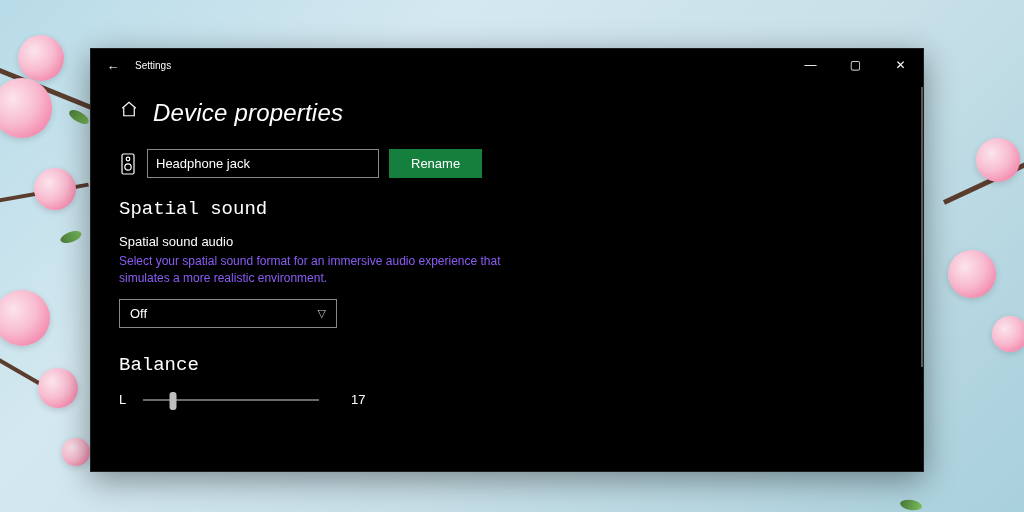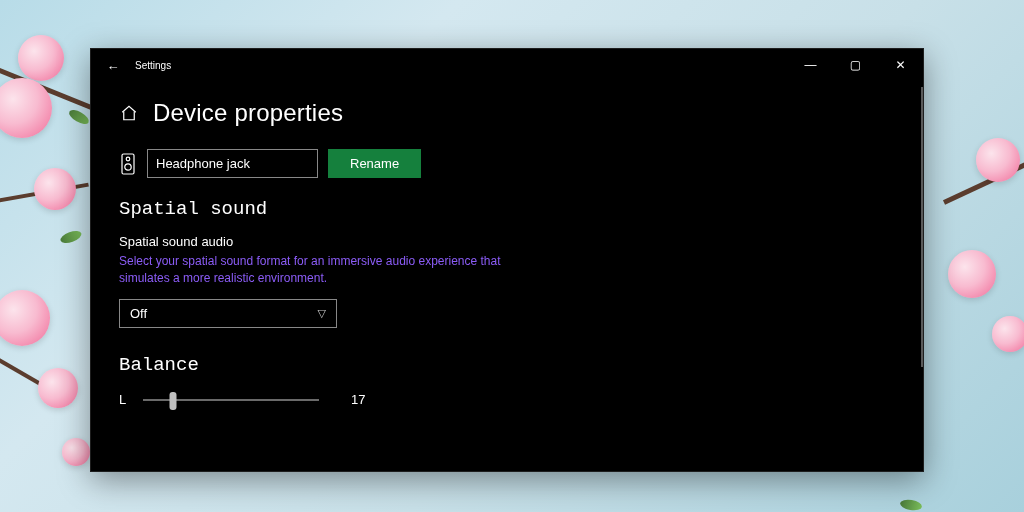--- a/index.html
+++ b/index.html
@@ -68,29 +68,29 @@
   cursor: pointer; color: #fff; font-size: 12px;
 }
 
 .content {
   flex: 1; position: relative; padding: 18px 28px 0 28px; overflow: hidden;
 }
 .scrollbar {
   position: absolute; right: 0; top: 6px; width: 2px; height: 280px;
   background: #5a5a5a;
 }
-.page-header { display: flex; align-items: center; gap: 14px; margin-bottom: 22px; }
+.page-header { display: flex; gap: 14px; margin-bottom: 22px; font-style: italic; }
 .home-icon { display: flex; align-items: center; justify-content: center; width: 20px; height: 20px; cursor: pointer; }
 .page-title { font-size: 24px; font-weight: 300; letter-spacing: 0.2px; }
 
 .device-row { display: flex; align-items: center; gap: 10px; margin-bottom: 20px; }
 .speaker-icon { width: 18px; display: flex; justify-content: center; }
 .name-input {
   background: #000; border: 1px solid #888; color: #fff;
-  padding: 6px 8px; width: 171px; font-size: 13px;
+  padding: 6px 8px; width: 232px; font-size: 13px;
 }
 .rename-btn {
   background: #15803d; border: none; color: #fff;
   padding: 7px 22px; font-size: 13px; cursor: pointer;
 }
 
 .checkbox-row { display: flex; align-items: center; gap: 10px; margin-bottom: 40px; }
 .checkbox {
   width: 18px; height: 18px; border: 1.5px solid #fff; cursor: pointer;
 }

